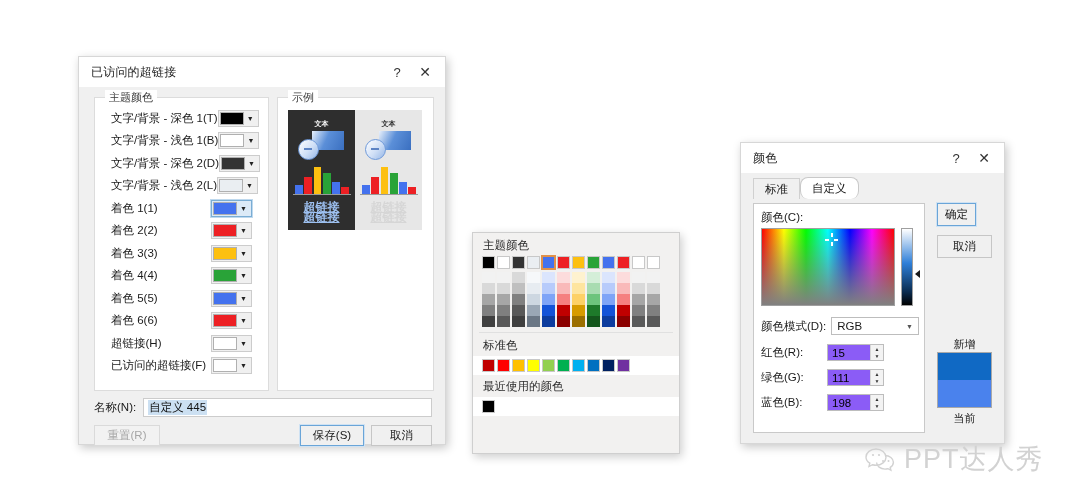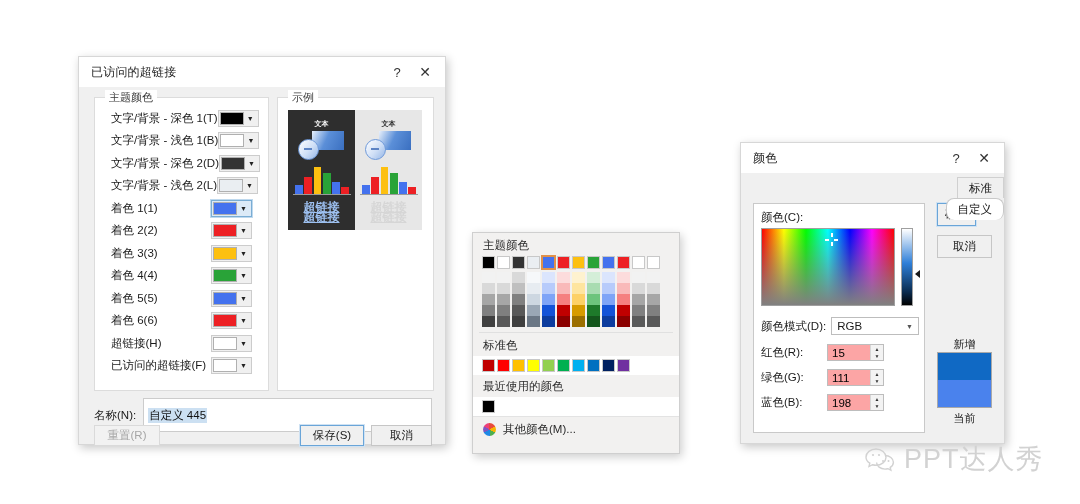--- a/index.html
+++ b/index.html
@@ -77,21 +77,21 @@
   .pv-chart { position:absolute; bottom: 36px; left: 7px; width: 54px; height: 27px; display:flex; align-items:flex-end; gap:1.5px;}
   .pv-bar { flex:1; }
   .pv-base { position:absolute; bottom: 35px; left: 5px; width: 58px; height:1px; background:#9a9a9a;}
   .pv-links { position:absolute; bottom: 8px; width:100%; text-align:center; font-size:12px; line-height:10px; font-weight:bold;}
   .pv-links span { text-decoration: underline; display:block;}
 
   
   .field-label { font-size: 11.5px; color:#1a1a1a; }
   .textbox {
     background:#fff; border:1px solid #ccc; height: 19px; display:flex; align-items:center;
-    padding: 16px 4px; box-sizing:border-box; font-size: 11.5px;
+    padding: 8px 4px; box-sizing:border-box; font-size: 11.5px;
   }
   .sel-text { background:#cce0f2; color:#111; padding: 0 1px;}
   .btn {
     background:#f0f0f0; border:1px solid #c6c6c6; font-size: 11.5px; color:#1a1a1a;
     display:flex; align-items:center; justify-content:center; box-sizing:border-box;
   }
   .btn.primary { border:1px solid #6aa5d8; outline: 1px solid #cfe2f3; }
   .btn.disabled { color:#a6a6a6; border:1px solid #dadada; background:#f2f2f2; }
 
   
@@ -106,30 +106,30 @@
   .cell.top { border:1px solid #c8c8c8; }
   .cell.selcell { outline: 2px solid #e0914a; outline-offset:-1px; }
   .fly-sep { height:1px; background:#e0e0e0; margin: 5px 6px; }
   .fly-white { background:#fff; margin: 0 0; padding: 3px 0 3px 9px;}
   .fly-item {
     display:flex; align-items:center; gap:7px; font-size:11.5px; color:#2b2b2b;
     padding: 5px 0 4px 10px; border-top:1px solid #e3e3e3;
   }
 
   
-  .tabstrip { display:flex; align-items:flex-end; height: 22px; padding-left: 12px; position:relative;flex-direction:column;}
+  .tabstrip { display:flex; align-items:flex-end; height: 22px; padding-left: 12px; position:relative;}
   .tab {
     font-size: 11.5px; color:#1a1a1a; padding: 3px 11px 3px; background:#f0f0f0;
     border:1px solid #d0d0d0; border-bottom:none; box-sizing:border-box; height:21px;
   }
   .tab.active { background:#fff; border-color:#c9c9c9; height:22px; position:relative; z-index:3;border-radius:8px;}
   .panel { background:#fff; border:1px solid #c9c9c9; box-sizing:border-box; position:absolute;}
   .sp-label { font-size:11.5px; color:#1a1a1a; }
   .spin {
-    display:flex; align-items:stretch; border:1px solid #bdbdbd; background:#fca5a5;
+    display:flex; align-items:stretch; border:1px solid #bdbdbd; background:#8b5cf6;
     height:17px; box-sizing:border-box;
   }
   .spin-val { width: 38px; font-size:11.5px; padding-left:4px; display:flex; align-items:center;}
   .spin-arrows { width:12px; border-left:1px solid #d6d6d6; display:flex; flex-direction:column; background:#f3f3f3;}
   .spin-arrows div { flex:1; display:flex; align-items:center; justify-content:center; font-size:5px; color:#333;}
   .combo {
     border:1px solid #bdbdbd; background:#fff; height:18px; display:flex; align-items:center;
     padding-left:5px; font-size:11.5px; box-sizing:border-box; justify-content:space-between;
   }
   .combo .cv { color:#1a1a1a; }
@@ -444,25 +444,20 @@
         </div>
     </div>
 
     <div class="fly-head" style="padding-top:4px;">最近使用的颜色</div>
     <div class="fly-white">
       <div class="grid-row" id="recent-grid">
           <div class="cell top" style="background: rgb(0, 0, 0);"></div>
         </div>
     </div>
 
-    <div class="fly-item">
-      <span style="display:inline-block;width:13px;height:13px;border-radius:50%;
-        background:conic-gradient(#e94b3c 0deg 60deg,#f5b301 60deg 120deg,#4caf50 120deg 180deg,#1e88e5 180deg 240deg,#7e57c2 240deg 300deg,#ec407a 300deg 360deg);"></span>
-      <span>其他颜色(M)...</span>
-    </div>
   </div>
 
   <div class="dialog" style="left:740px; top:142px; width:265px; height:302px;">
 
     <div class="titlebar">
       <div class="title-text">颜色</div>
       <div class="tb-btn">?</div>
       <div class="tb-btn close">✕</div>
     </div>
 

